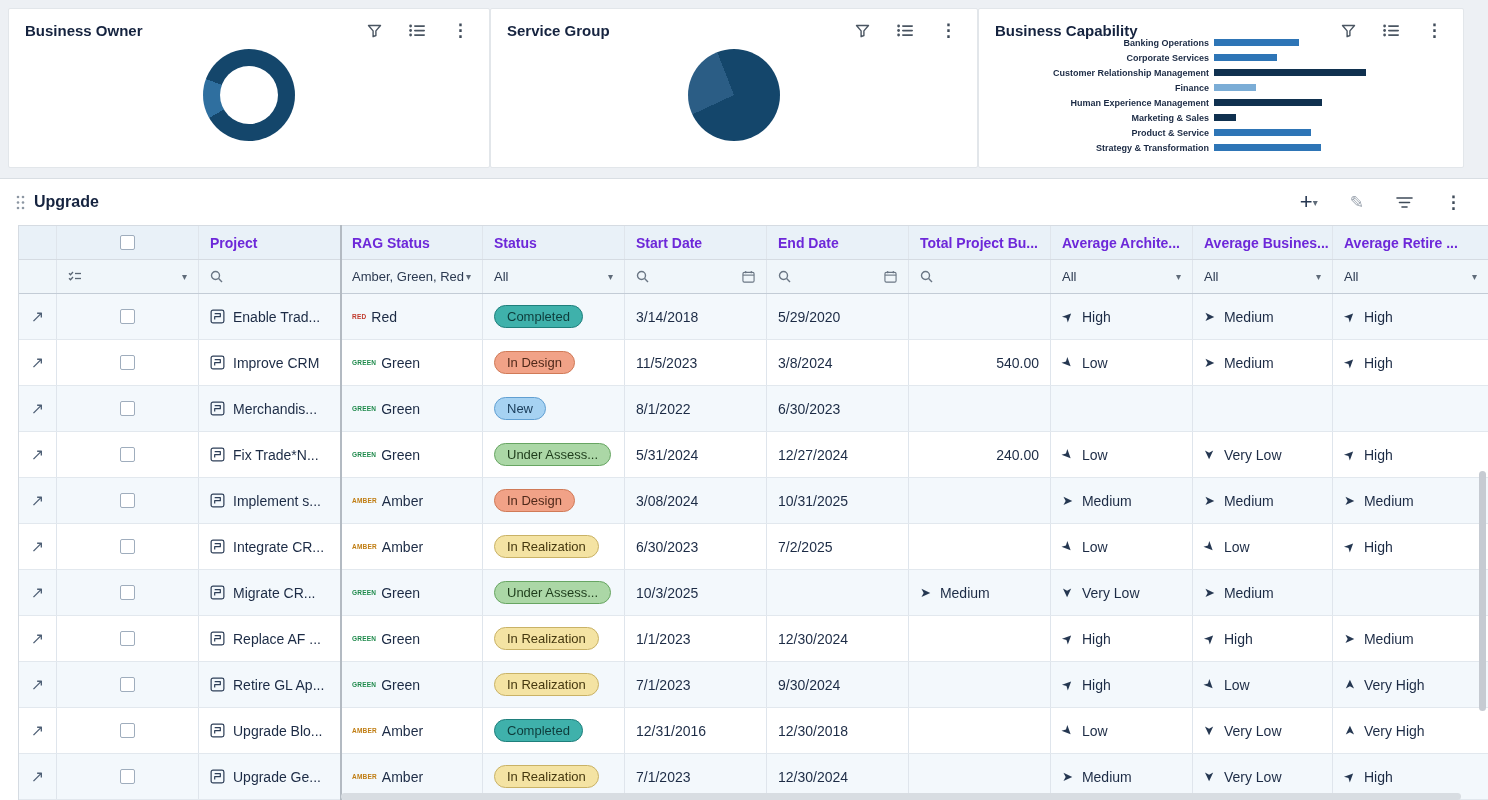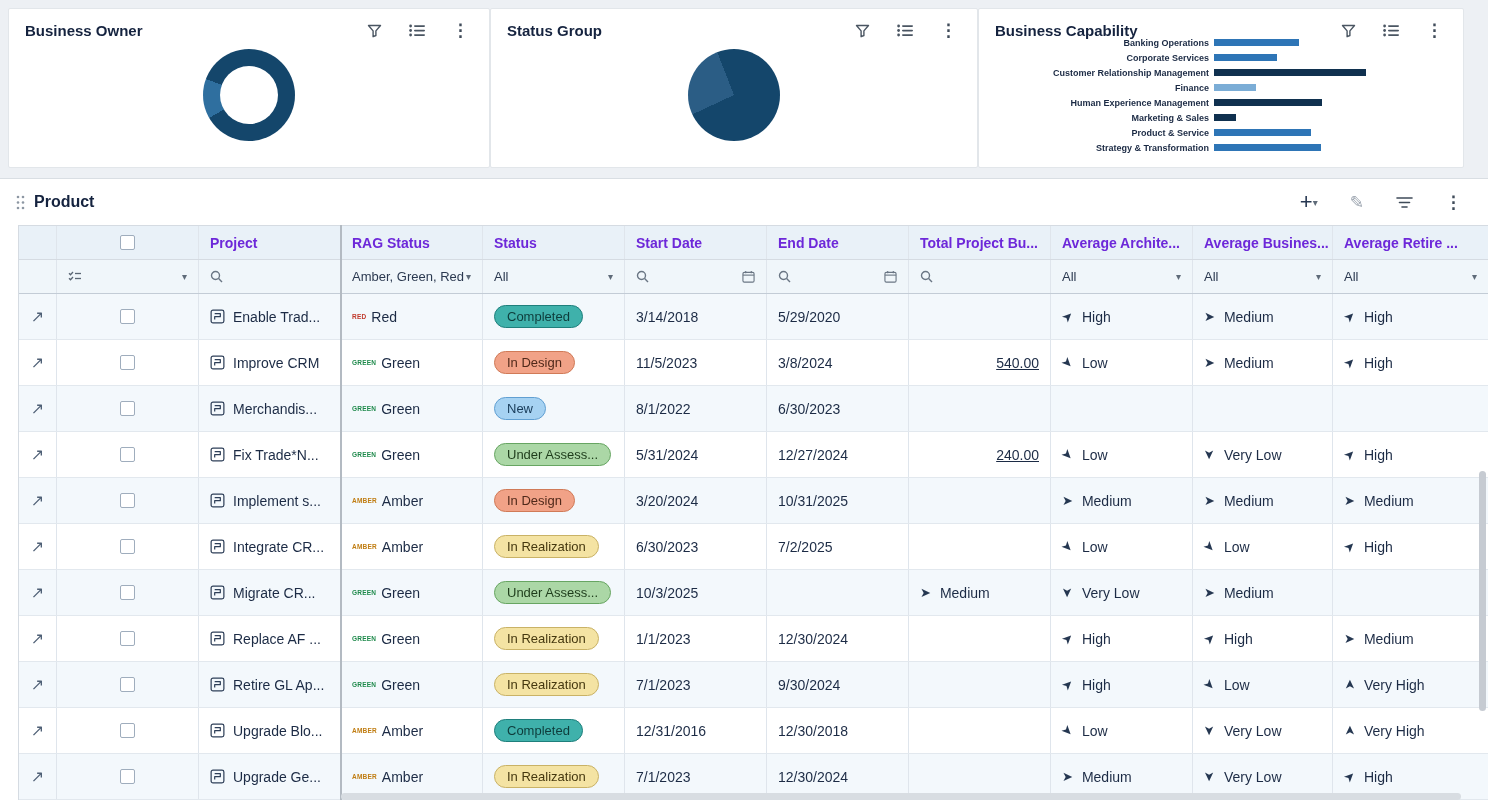--- a/index.html
+++ b/index.html
@@ -35,21 +35,21 @@
   .grid-row { display: grid; grid-template-columns: 38px 142px 142px 142px 142px 142px 142px 142px 142px 140px 156px; }
   .header-row { background: #e9f1f8; height: 33px; }
   .filter-row { background: #f0f6fa; height: 35px; border-top: 1px solid #d5dbe2; border-bottom: 1px solid #c3ccd6; }
   .data-row { height: 46px; border-bottom: 1px solid #e2e8ee; background: #fff; }
   .data-row.striped { background: #f3f8fc; }
   .cell { display: flex; align-items: center; padding: 0 11px; border-right: 1px solid #dfe5ec; overflow: hidden; font-size: 14px; white-space: nowrap; }
   .hcell { font-weight: 700; font-size: 14px; color: #6d28d9; }
   .fcell { font-size: 13px; color: #2b3950; }
   .fval { overflow: hidden; white-space: nowrap; }
   .center { justify-content: center; }
-  .right { justify-content: flex-end; text-decoration: underline; }
+  .right { justify-content: flex-end; }
   .between { justify-content: space-between; }
   .checkbox { width: 15px; height: 15px; border: 1.5px solid #9fadbd; border-radius: 2px; background: #fff; display: inline-block; cursor: pointer; }
   .expand { font-size: 16px; color: #4f6076; cursor: pointer; }
   .picon { margin-right: 8px; flex: 0 0 auto; }
   .pname { overflow: hidden; }
   .ragcode { font-size: 6.5px; font-weight: 700; margin-right: 5px; letter-spacing: 0.2px; }
   .pill { padding: 3px 12px; border-radius: 13px; border: 1.5px solid; font-size: 13px; }
   .pri { font-size: 13px; display: inline-block; margin-right: 9px; }
   .freeze-divider { position: absolute; left: 340px; top: 46px; bottom: 0; width: 2px; background: #b3bac2; z-index: 5; }
   .vscroll { position: absolute; right: 2px; top: 292px; width: 7px; height: 240px; background: #c6cbd2; border-radius: 4px; z-index: 6; }
@@ -84,21 +84,21 @@
     </div>
     <div class="chart-area">
       <div class="donut" style="background: conic-gradient(from 240deg, rgb(47, 111, 159) 0%, rgb(47, 111, 159) 14%, rgb(20, 70, 107) 14%, rgb(20, 70, 107) 100%);">
           <div class="donut-hole"></div>
         </div>
     </div>
   </section>
 
   <section class="card c2">
     <div class="card-header">
-      <span class="card-title">Status Group</span>
+      <span class="card-title">Service Group</span>
       <span class="card-icons">
         <span class="icon-btn">
             <svg width="15" height="14" viewBox="0 0 15 14" fill="none" stroke="#4a5562" stroke-width="1.4" stroke-linejoin="round">
               <path d="M1.5 1.5 h12 l-4.6 5.4 v4.6 l-2.8 1.2 v-5.8 z"></path>
             </svg>
           </span>
         <span class="icon-btn">
             <svg width="16" height="13" viewBox="0 0 16 13" fill="#4a5562">
               <circle cx="1.6" cy="2" r="1.4"></circle>
               <rect x="5" y="1.2" width="11" height="1.7" rx="0.8"></rect>
@@ -181,21 +181,21 @@
     <span class="icon-btn">
         <svg width="9" height="15" viewBox="0 0 9 15" fill="#8d97a3">
           <circle cx="2" cy="2" r="1.3"></circle>
           <circle cx="7" cy="2" r="1.3"></circle>
           <circle cx="2" cy="7.5" r="1.3"></circle>
           <circle cx="7" cy="7.5" r="1.3"></circle>
           <circle cx="2" cy="13" r="1.3"></circle>
           <circle cx="7" cy="13" r="1.3"></circle>
         </svg>
       </span>
-    <span class="panel-title">Product</span>
+    <span class="panel-title">Upgrade</span>
     <span class="panel-icons">
       <span class="icon-btn">
           <span class="plus">+</span>
           <span class="caret">▾</span>
         </span>
       <span class="icon-btn pencil">✎</span>
       <span class="icon-btn">
           <svg width="17" height="13" viewBox="0 0 17 13" stroke="#3f4b59" stroke-width="1.6" stroke-linecap="round">
             <line x1="1" y1="2" x2="16" y2="2"></line>
             <line x1="3.5" y1="6.5" x2="13.5" y2="6.5"></line>
@@ -442,21 +442,21 @@
           </svg>
           <span class="pname">Implement s...</span>
         </div>
         <div class="cell">
           <span class="ragcode" style="color:#c07d12">AMBER</span>
           <span>Amber</span>
         </div>
         <div class="cell">
           <span class="pill" style="background:#f1a287;border-color:#d07a57;color:#50291a">In Design</span>
         </div>
-        <div class="cell">3/20/2024</div>
+        <div class="cell">3/08/2024</div>
         <div class="cell">10/31/2025</div>
         <div class="cell right"></div>
         <div class="cell">
           <span class="pri" style="transform:rotate(0deg);color:#253751">➤</span>
           <span>Medium</span>
         </div>
         <div class="cell">
           <span class="pri" style="transform:rotate(0deg);color:#253751">➤</span>
           <span>Medium</span>
         </div>

